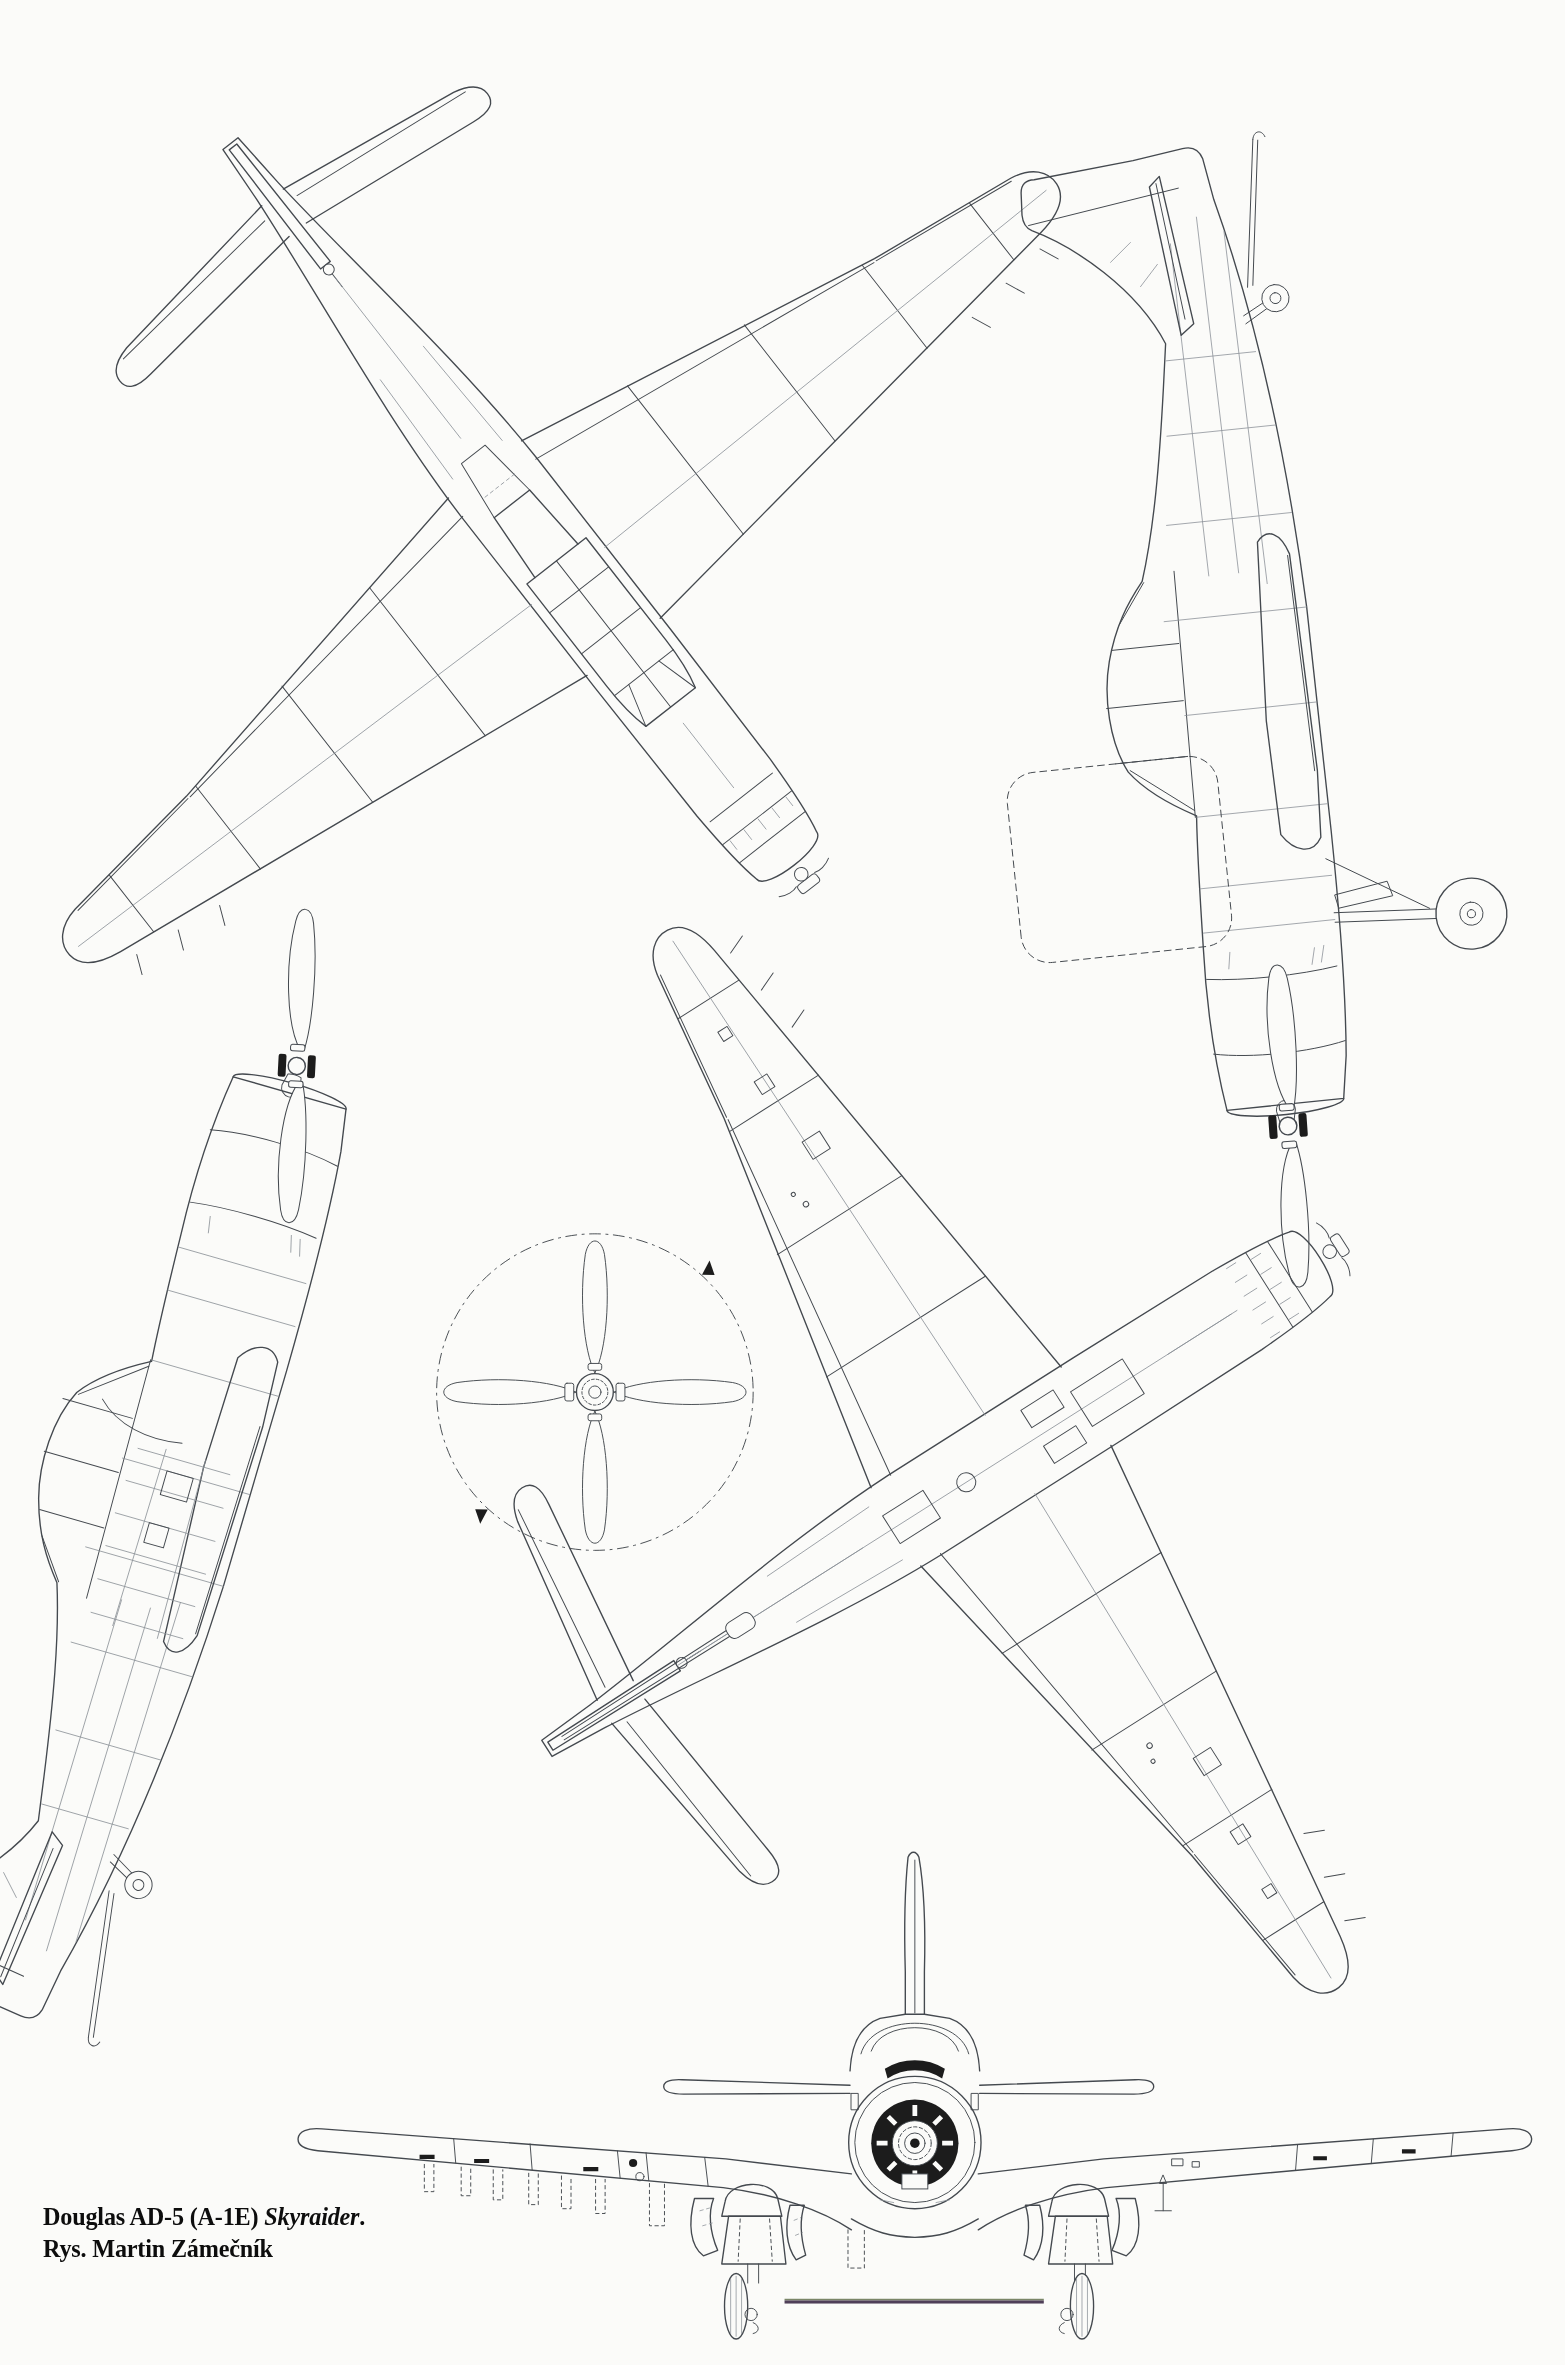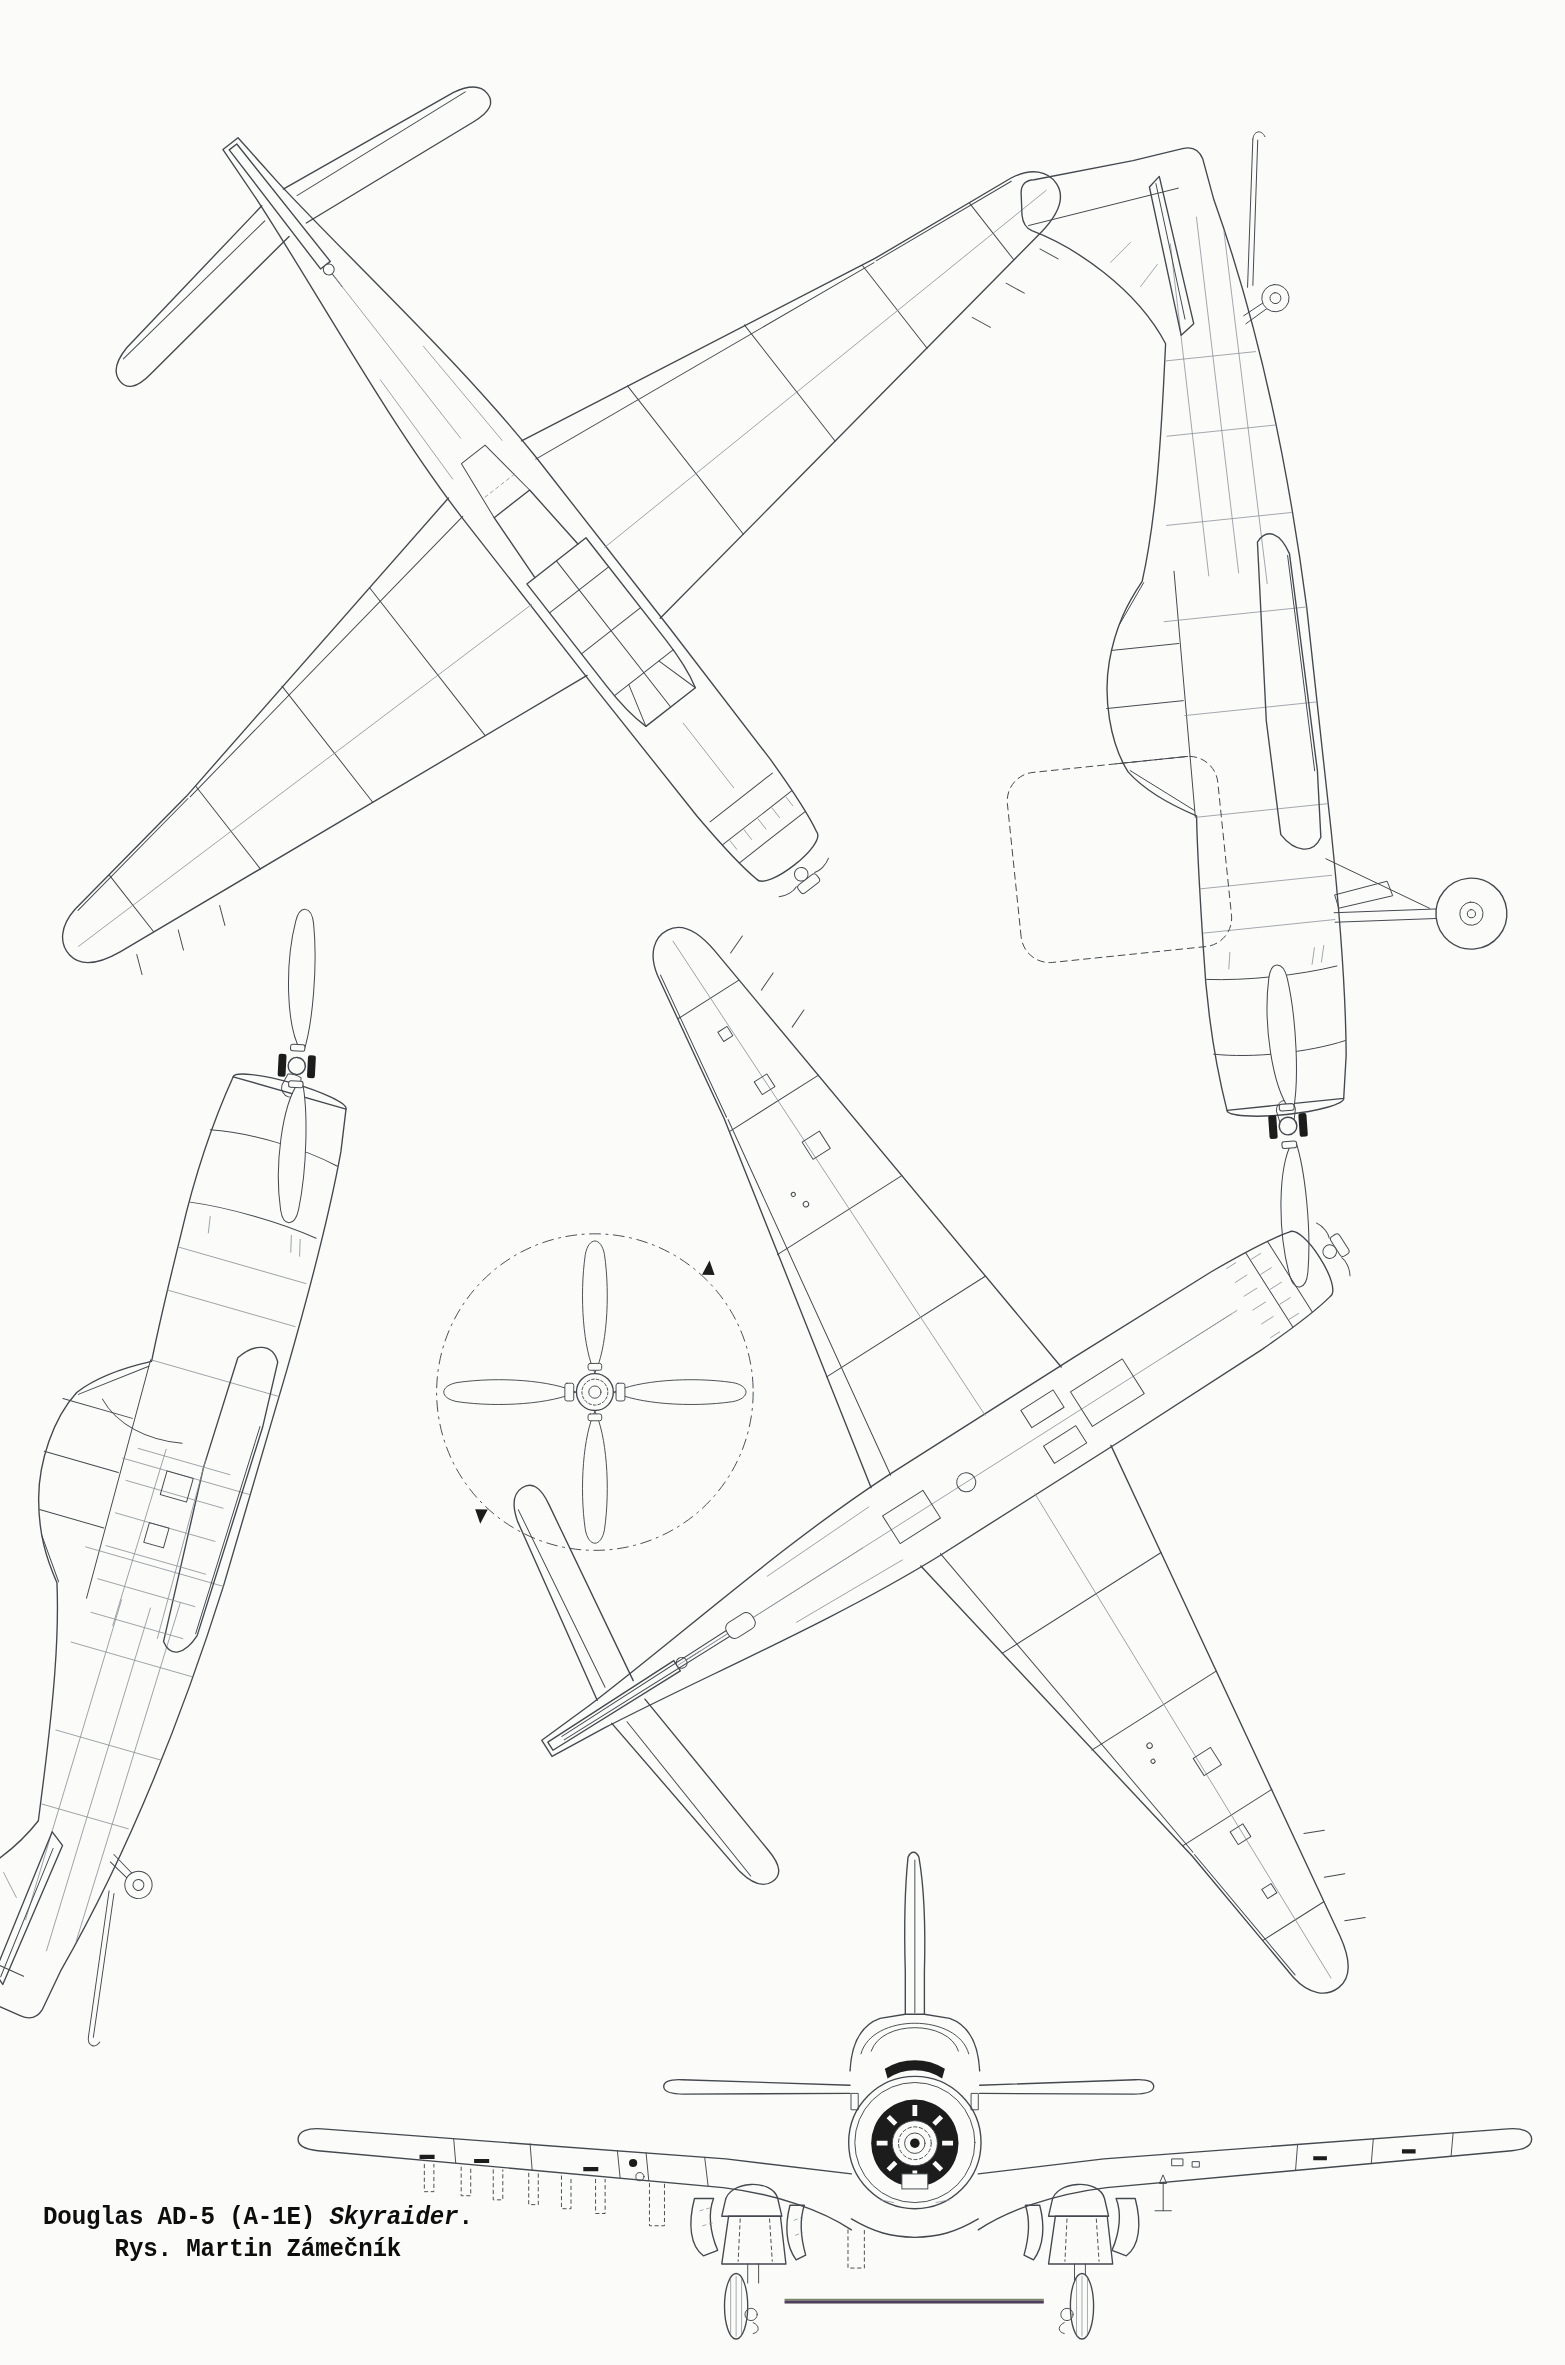--- a/index.html
+++ b/index.html
@@ -1,22 +1,21 @@
 <!DOCTYPE html>
 <html style="--paper: #fbfbf9; --ink: #44494f; --light: #8a9097; --dark: #1c1c1c; --scalebar-main: #4f3f58; --scalebar-edge: #7a8668;font-size:11px"><head>
 <meta charset="utf-8">
 <style>
   html,body{margin:0;padding:0;background:#e8e8e6;}
   #page{
     position:relative;
     width:1565px;height:2366px;
     background:var(--paper,#fbfbf9);
     overflow:hidden;
-    font-family:Liberation Mono, monospace;
-    text-align:center;
+    font-family:Liberation Serif, serif;
   }
   #art{position:absolute;left:0;top:0;}
   .ink   {stroke:var(--ink,#44494f);fill:none;stroke-width:2;stroke-linecap:round;stroke-linejoin:round;}
   .ink2  {stroke:var(--ink,#44494f);fill:none;stroke-width:1.4;stroke-linecap:round;stroke-linejoin:round;}
   .lt    {stroke:var(--light,#8a9097);fill:none;stroke-width:1.1;stroke-linecap:round;}
   .dk    {fill:var(--dark,#1c1c1c);stroke:none;}
   .paperfill{fill:var(--paper,#fbfbf9);}
   .dash  {stroke-dasharray:10 7;}
   .dashdot{stroke-dasharray:16 8 3 8;}
   .dashsm{stroke-dasharray:5 5;}

